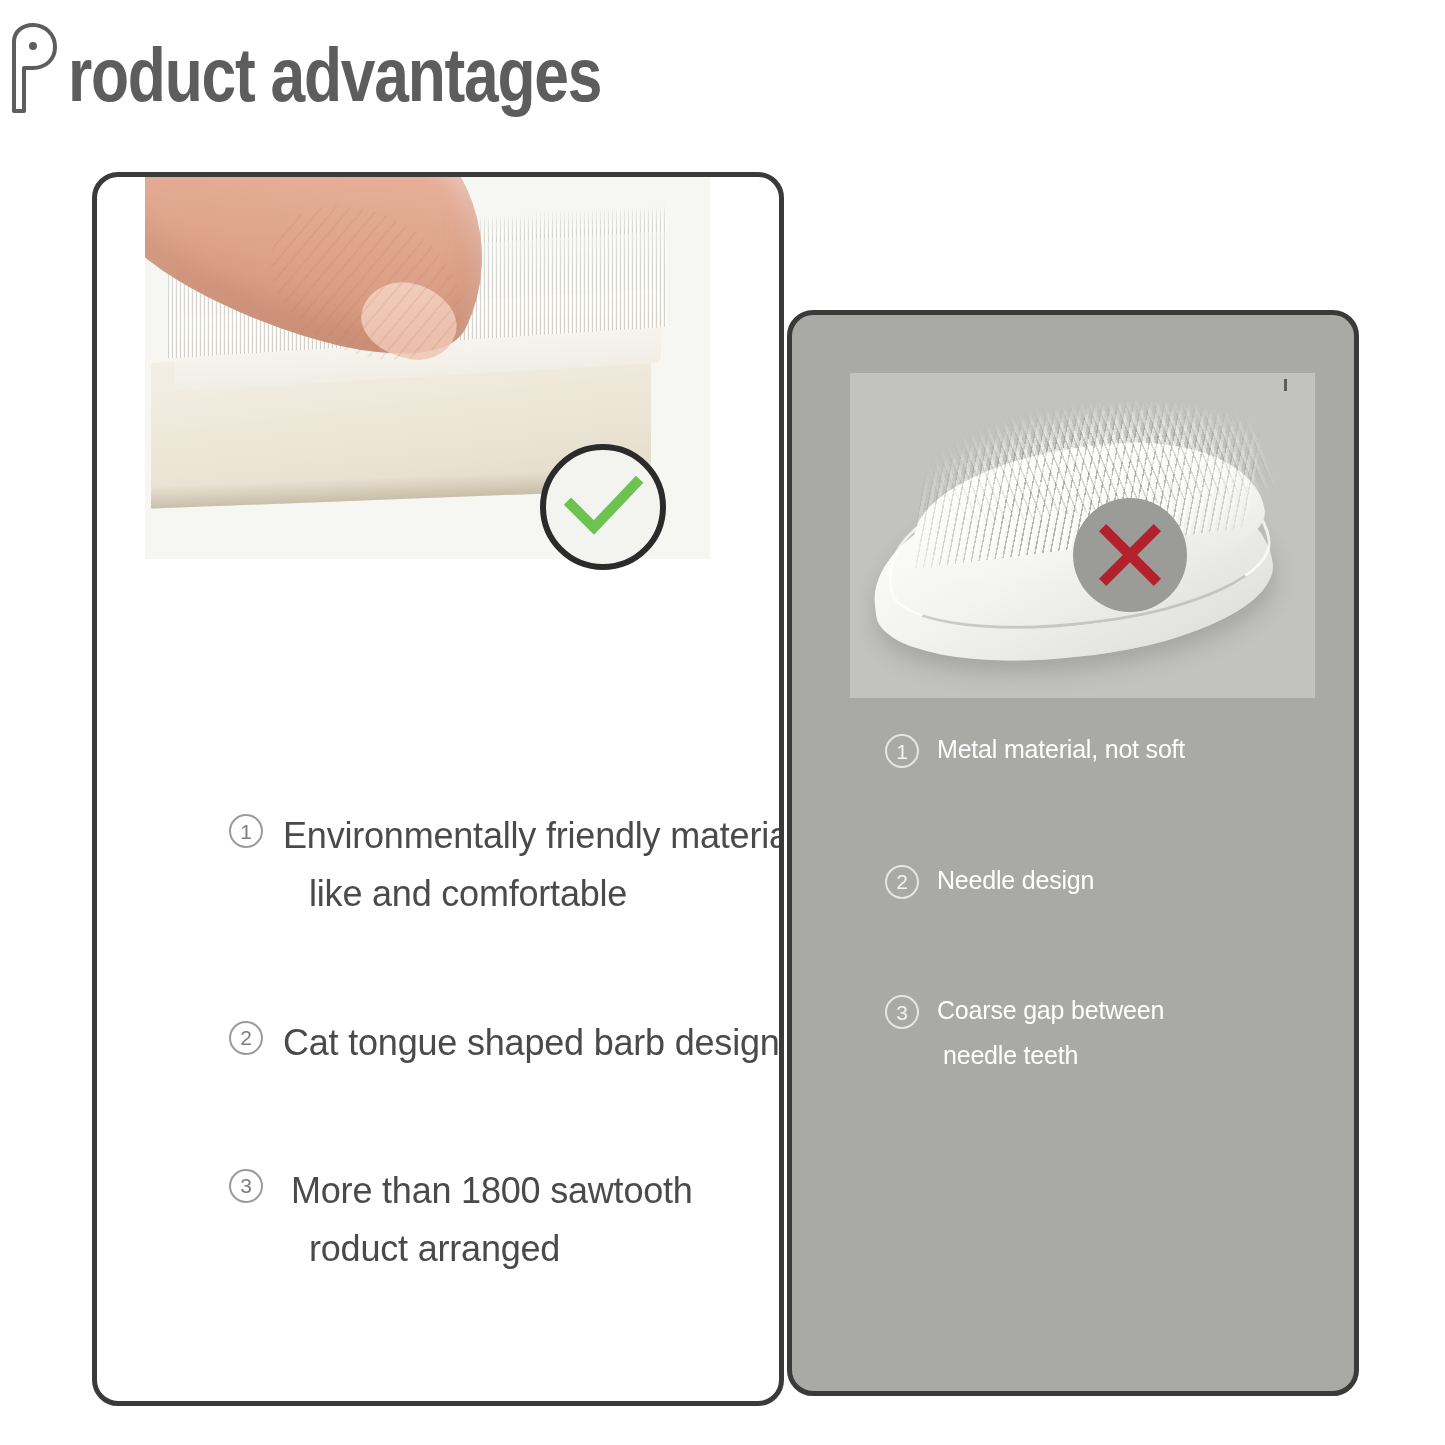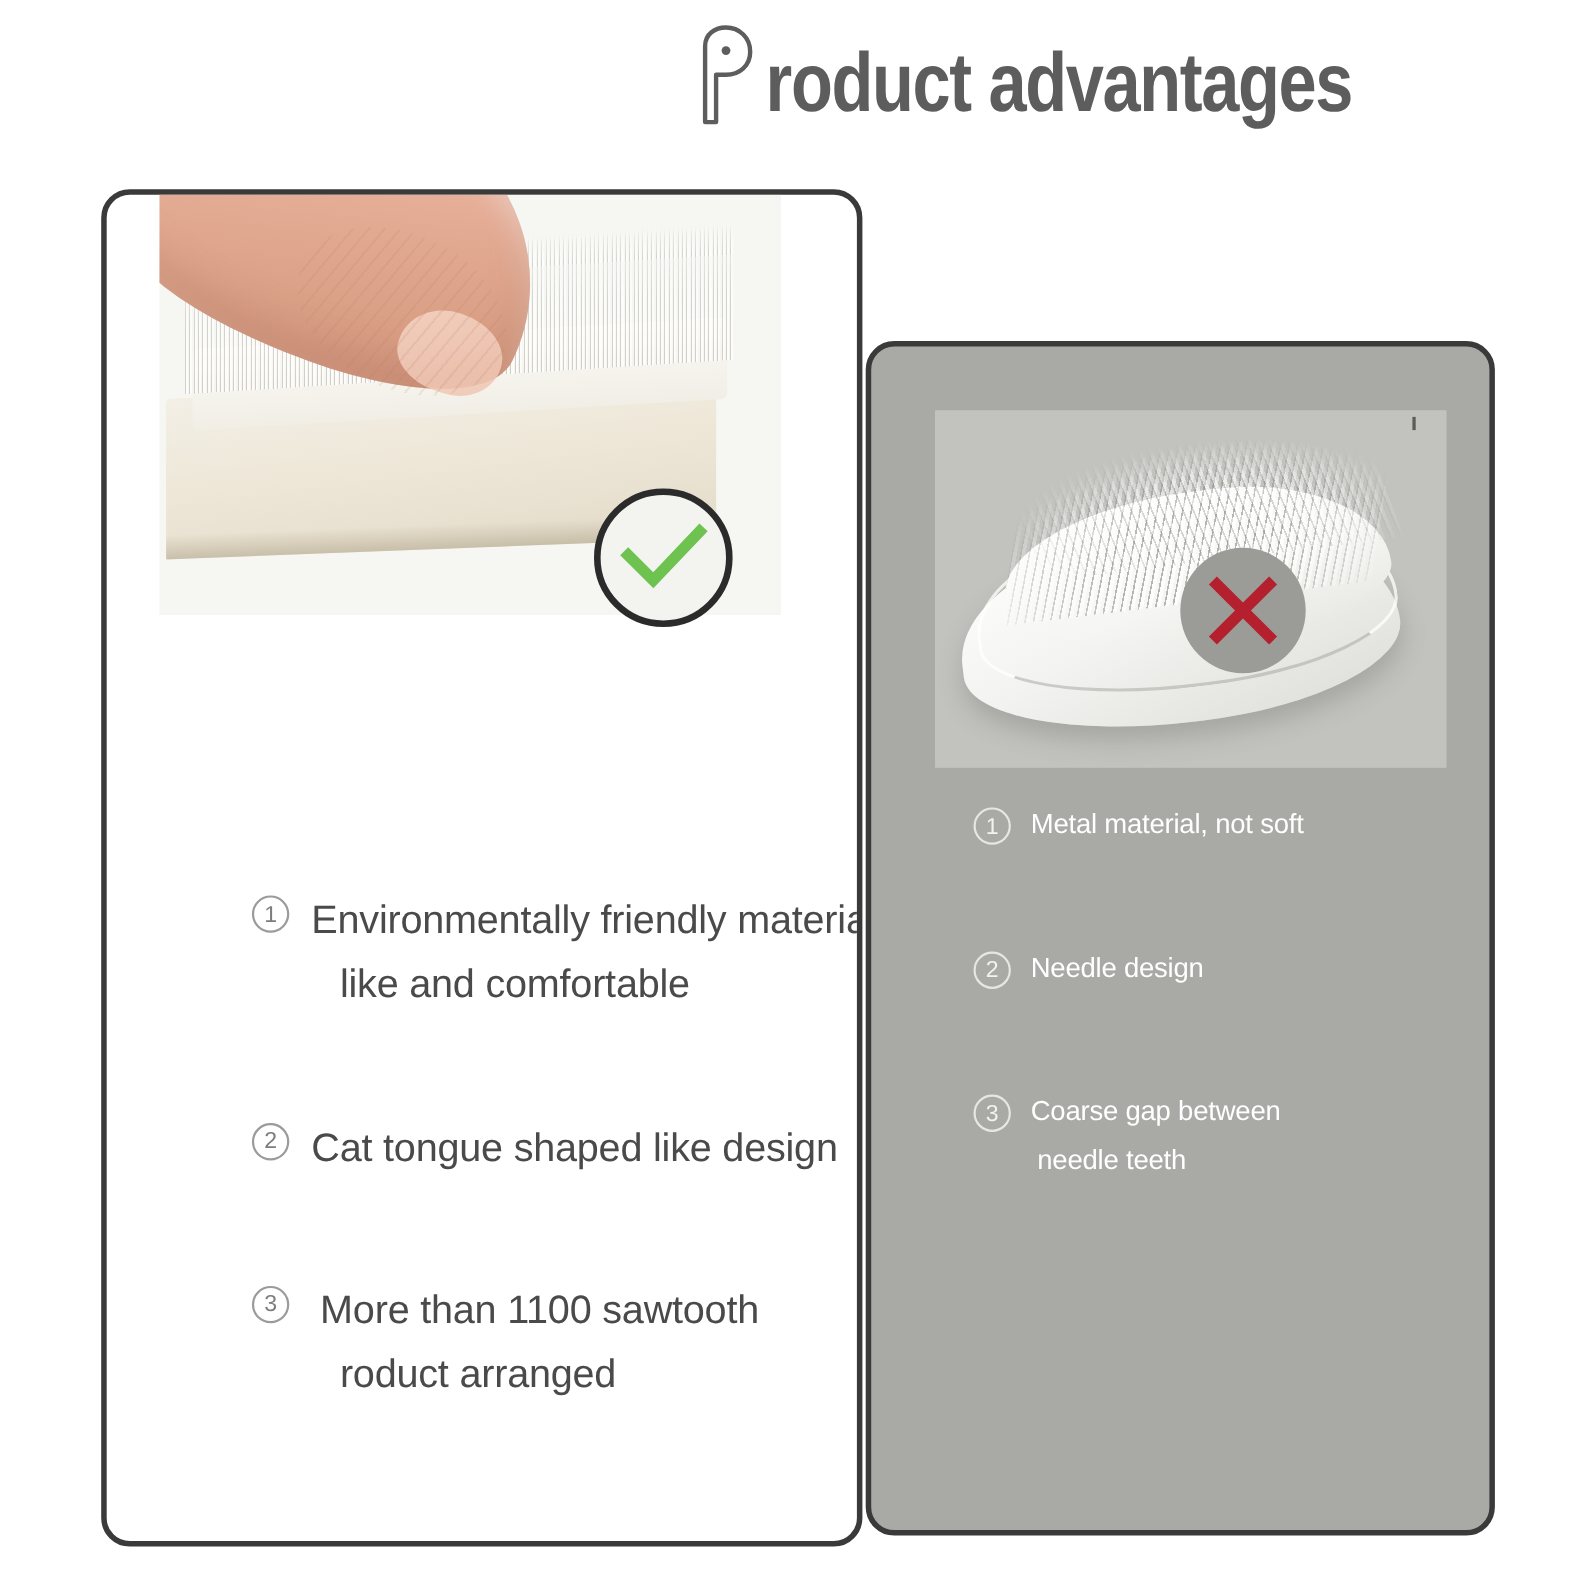--- a/index.html
+++ b/index.html
@@ -14,23 +14,22 @@
     overflow: hidden;
     font-family: "Liberation Sans", sans-serif;
   }
 
   
   .title-wrap {
     position: absolute;
     left: 0;
     top: 22px;
     width: 1318px;
-    text-align: right;
+    text-align: left;
     white-space: nowrap;
-    padding-left: 28px;
   }
   .title-dropcap {
     display: inline-block;
     vertical-align: -13px;
     margin-right: 2px;
   }
   .title-text {
     display: inline-block;
     font-family: "Liberation Sans Narrow", "Liberation Sans", sans-serif;
     font-weight: 700;
@@ -394,28 +393,28 @@
       <div class="num">1</div>
       <div class="txt">
         <span class="ln">Environmentally friendly material</span>
         <span class="ln">like and comfortable</span>
       </div>
     </div>
 
     <div class="item item-2">
       <div class="num">2</div>
       <div class="txt">
-        <span class="ln">Cat tongue shaped like design</span>
+        <span class="ln">Cat tongue shaped barb design</span>
       </div>
     </div>
 
     <div class="item item-3">
       <div class="num">3</div>
       <div class="txt">
-        <span class="ln">More than 1100 sawtooth</span>
+        <span class="ln">More than 1800 sawtooth</span>
         <span class="ln">roduct arranged</span>
       </div>
     </div>
 
   </div>
 </div>
 
 <div class="badge-check">
   <svg viewBox="0 0 100 100" aria-hidden="true">
     <polyline points="22,48 42,68 79,29" fill="none" stroke="#6ec24f" stroke-width="9" stroke-linecap="square" stroke-linejoin="miter"></polyline>

